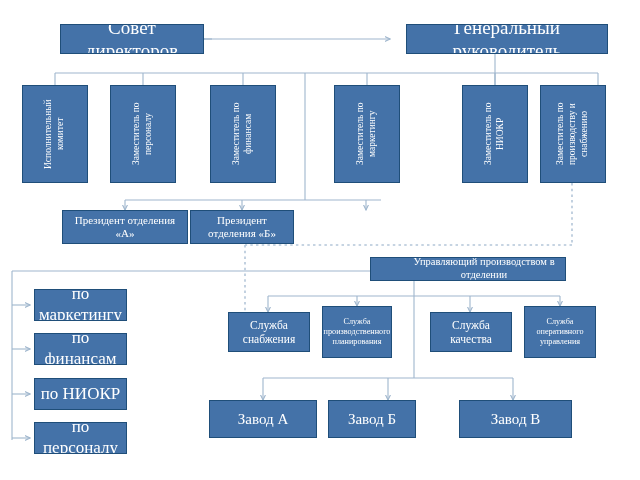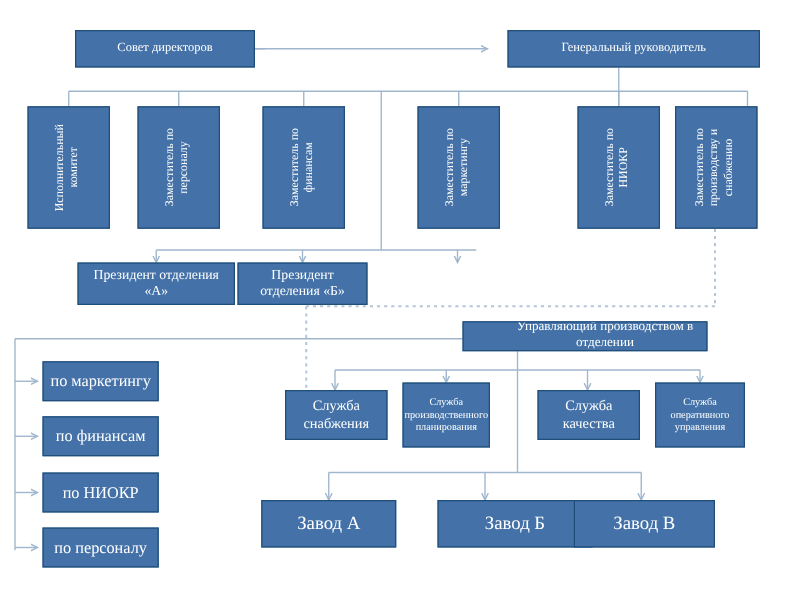--- a/index.html
+++ b/index.html
@@ -34,27 +34,27 @@
   
   .vert .lbl{
     writing-mode:vertical-rl;
     transform:rotate(180deg);
     white-space:normal;
     max-height:94px;
     line-height:1.25;
     padding:0;
   }
 
-  .t-top   {font-size:10px;}
+  .t-top   {font-size:19px;}
   .t-vert  {font-size:9.5px;}
   .t-pres  {font-size:11px;}
   .t-mgr   {font-size:10.5px;}
   .t-srv   {font-size:11.5px;}
   .t-srvsm {font-size:8.2px;}
-  .t-side  {font-size:13px;}
+  .t-side  {font-size:17px;}
   .t-plant {font-size:15px;}
 </style>
 </head>
 <body>
 
 <div id="stage">
 
   <svg id="lines" viewBox="0 0 640 480" width="640" height="480">
     <defs>
       <marker id="ar" markerWidth="6" markerHeight="6" refX="5" refY="3" orient="auto" markerUnits="strokeWidth">
@@ -177,20 +177,20 @@
   <div class="node t-side" style="left:34px;top:378px;width:93px;height:32px;">
     <span class="lbl">по НИОКР</span>
   </div>
   <div class="node t-side" style="left:34px;top:422px;width:93px;height:32px;">
     <span class="lbl">по персоналу</span>
   </div>
 
   <div class="node t-plant" style="left:209px;top:400px;width:108px;height:38px;">
     <span class="lbl">Завод А</span>
   </div>
-  <div class="node t-plant" style="left:350px;top:400px;width:124px;height:38px;">
+  <div class="node t-plant" style="left:328px;top:400px;width:88px;height:38px;">
     <span class="lbl">Завод Б</span>
   </div>
   <div class="node t-plant" style="left:459px;top:400px;width:113px;height:38px;">
     <span class="lbl">Завод В</span>
   </div>
 
 </div>
 
 </body></html>

